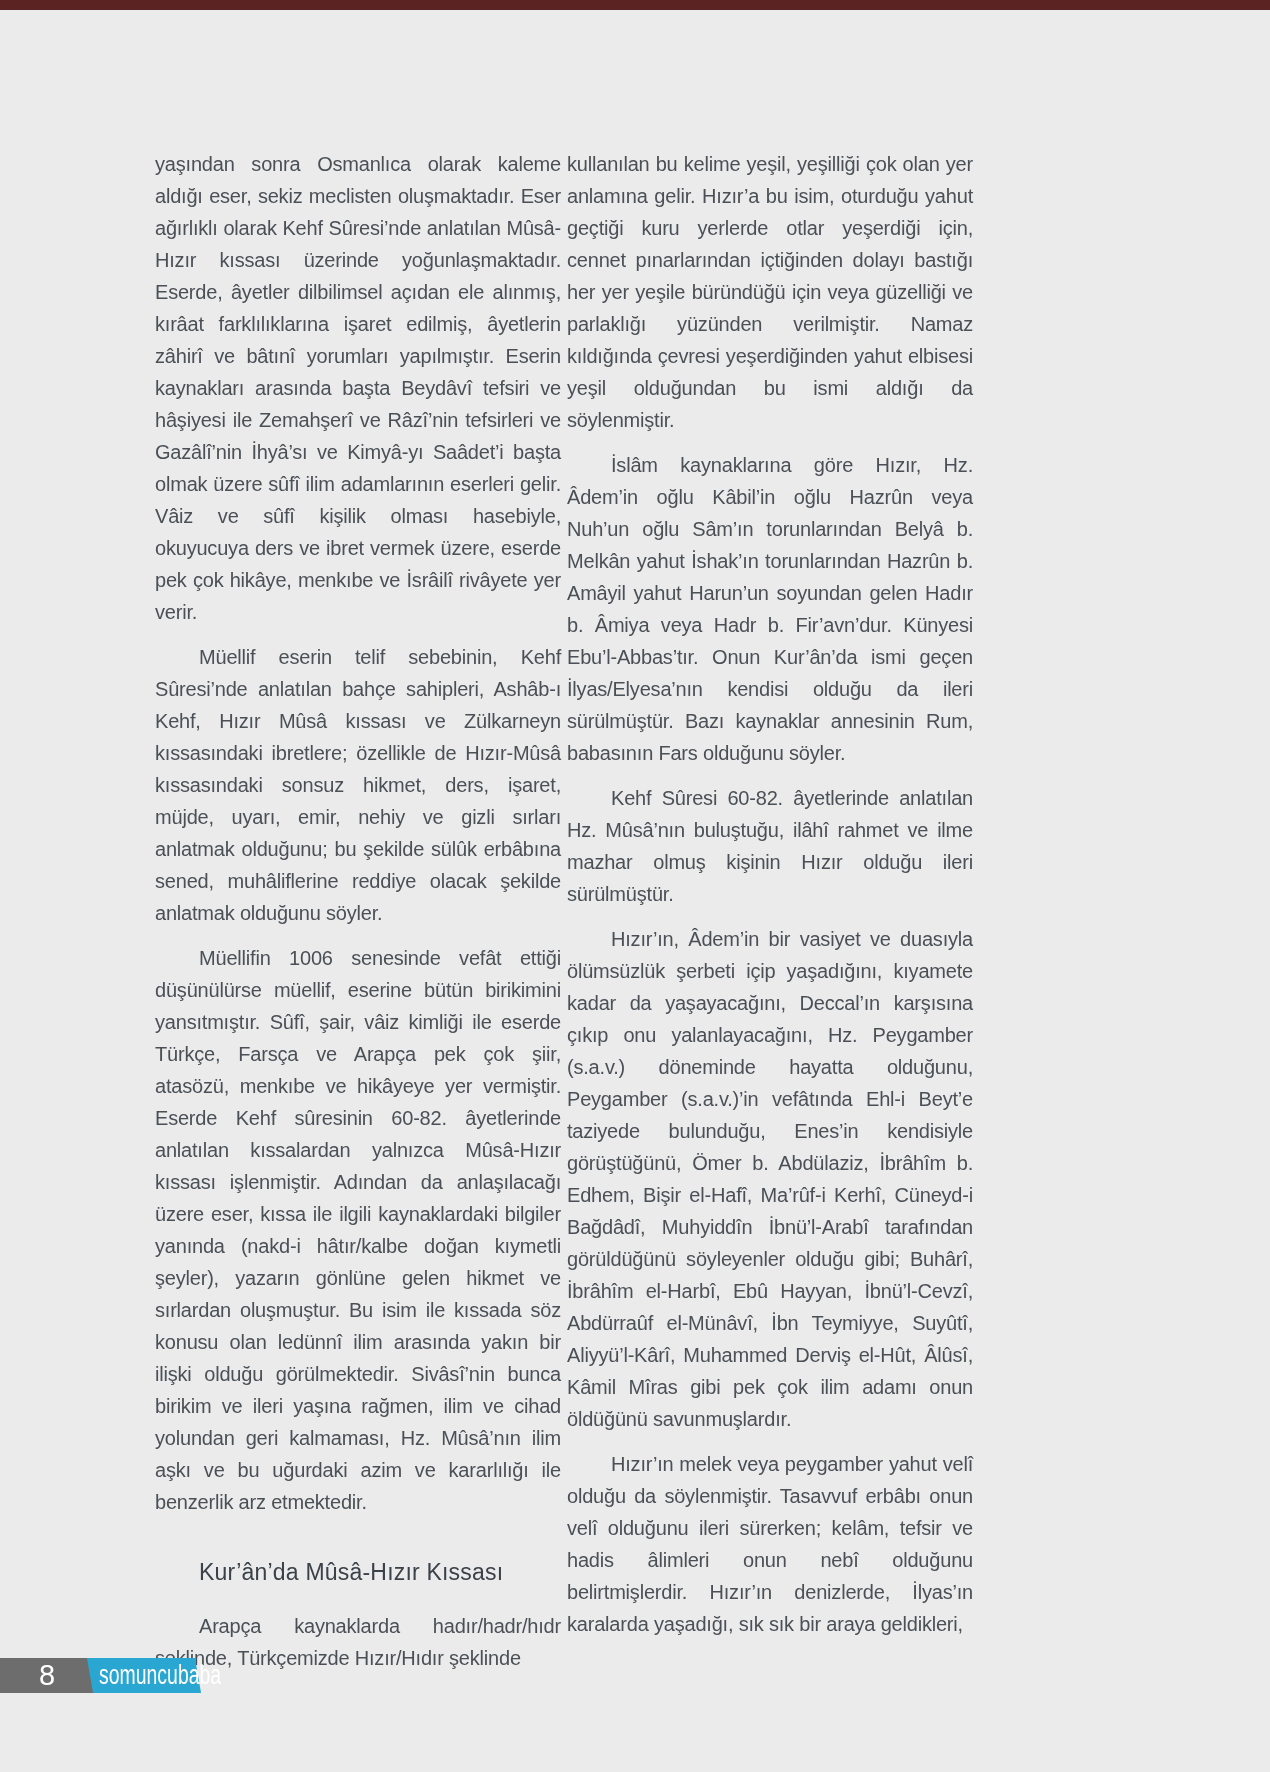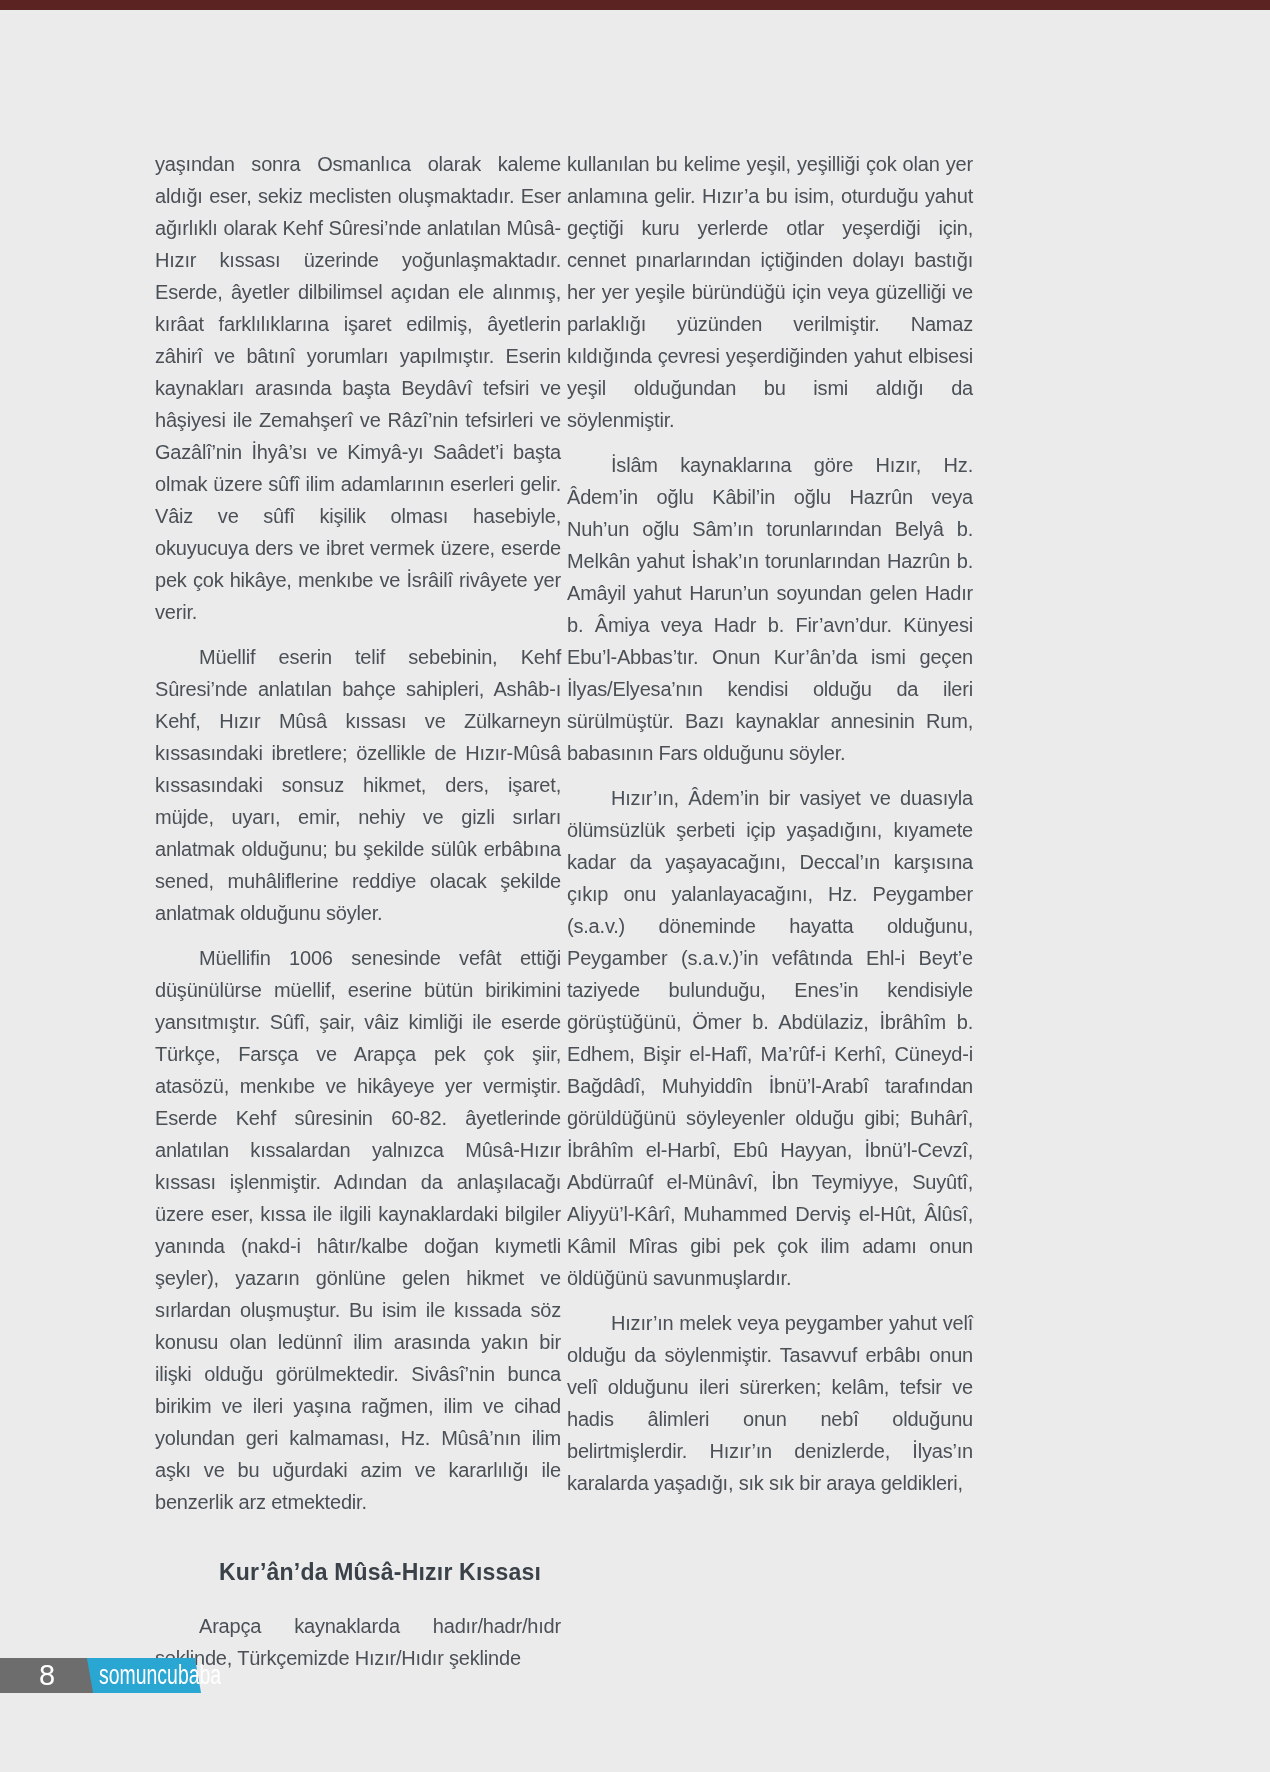--- a/index.html
+++ b/index.html
@@ -24,25 +24,25 @@
     letter-spacing:-0.2px;
     text-align:justify;
   }
   .col-left  { left:155px; }
   .col-right { left:567px; }
   .col p { margin:0 0 13px 0; }
   .indent { text-indent:44px; }
   .heading {
     margin:38px 0 22px 0;
     font-size:23px;
-    font-weight:bold;
+    font-weight:normal;
     color:#3a4148;
     text-indent:44px;
     letter-spacing:0.2px;
-    text-align:center;
+    text-align:left;
   }
   
   .foot-gray {
     position:absolute; left:-30px; top:1658px;
     width:124px; height:35px;
     background:#6d6d6d;
     transform:skewX(10deg);
   }
   .foot-blue {
     position:absolute; left:90px; top:1658px;
@@ -75,20 +75,21 @@
     <p class="body">yaşından sonra Osmanlıca olarak kaleme aldığı eser, sekiz meclisten oluşmaktadır. Eser ağırlıklı olarak Kehf Sûresi’nde anlatılan Mûsâ-Hızır kıssası üzerinde yoğunlaşmaktadır. Eserde, âyetler dilbilimsel açıdan ele alınmış, kırâat farklılıklarına işaret edilmiş, âyetlerin zâhirî ve bâtınî yorumları yapılmıştır. Eserin kaynakları arasında başta Beydâvî tefsiri ve hâşiyesi ile Zemahşerî ve Râzî’nin tefsirleri ve Gazâlî’nin İhyâ’sı ve Kimyâ-yı Saâdet’i başta olmak üzere sûfî ilim adamlarının eserleri gelir. Vâiz ve sûfî kişilik olması hasebiyle, okuyucuya ders ve ibret vermek üzere, eserde pek çok hikâye, menkıbe ve İsrâilî rivâyete yer verir.</p>
     <p class="body indent">Müellif eserin telif sebebinin, Kehf Sûresi’nde anlatılan bahçe sahipleri, Ashâb-ı Kehf, Hızır Mûsâ kıssası ve Zülkarneyn kıssasındaki ibretlere; özellikle de Hızır-Mûsâ kıssasındaki sonsuz hikmet, ders, işaret, müjde, uyarı, emir, nehiy ve gizli sırları anlatmak olduğunu; bu şekilde sülûk erbâbına sened, muhâliflerine reddiye olacak şekilde anlatmak olduğunu söyler.</p>
     <p class="body indent">Müellifin 1006 senesinde vefât ettiği düşünülürse müellif, eserine bütün birikimini yansıtmıştır. Sûfî, şair, vâiz kimliği ile eserde Türkçe, Farsça ve Arapça pek çok şiir, atasözü, menkıbe ve hikâyeye yer vermiştir. Eserde Kehf sûresinin 60-82. âyetlerinde anlatılan kıssalardan yalnızca Mûsâ-Hızır kıssası işlenmiştir. Adından da anlaşılacağı üzere eser, kıssa ile ilgili kaynaklardaki bilgiler yanında (nakd-i hâtır/kalbe doğan kıymetli şeyler), yazarın gönlüne gelen hikmet ve sırlardan oluşmuştur. Bu isim ile kıssada söz konusu olan ledünnî ilim arasında yakın bir ilişki olduğu görülmektedir. Sivâsî’nin bunca birikim ve ileri yaşına rağmen, ilim ve cihad yolundan geri kalmaması, Hz. Mûsâ’nın ilim aşkı ve bu uğurdaki azim ve kararlılığı ile benzerlik arz etmektedir.</p>
     <h2 class="heading">Kur’ân’da Mûsâ-Hızır Kıssası</h2>
     <p class="body indent">Arapça kaynaklarda hadır/hadr/hıdr şeklinde, Türkçemizde Hızır/Hıdır şeklinde</p>
   </div>
 
   <div class="col col-right">
     <p class="body">kullanılan bu kelime yeşil, yeşilliği çok olan yer anlamına gelir. Hızır’a bu isim, oturduğu yahut geçtiği kuru yerlerde otlar yeşerdiği için, cennet pınarlarından içtiğinden dolayı bastığı her yer yeşile büründüğü için veya güzelliği ve parlaklığı yüzünden verilmiştir. Namaz kıldığında çevresi yeşerdiğinden yahut elbisesi yeşil olduğundan bu ismi aldığı da söylenmiştir.</p>
     <p class="body indent">İslâm kaynaklarına göre Hızır, Hz. Âdem’in oğlu Kâbil’in oğlu Hazrûn veya Nuh’un oğlu Sâm’ın torunlarından Belyâ b. Melkân yahut İshak’ın torunlarından Hazrûn b. Amâyil yahut Harun’un soyundan gelen Hadır b. Âmiya veya Hadr b. Fir’avn’dur. Künyesi Ebu’l-Abbas’tır. Onun Kur’ân’da ismi geçen İlyas/Elyesa’nın kendisi olduğu da ileri sürülmüştür. Bazı kaynaklar annesinin Rum, babasının Fars olduğunu söyler.</p>
+    <p class="body indent">Kehf Sûresi 60-82. âyetlerinde anlatılan Hz. Mûsâ’nın buluştuğu, ilâhî rahmet ve ilme mazhar olmuş kişinin Hızır olduğu ileri sürülmüştür.</p>
     <p class="body indent">Hızır’ın, Âdem’in bir vasiyet ve duasıyla ölümsüzlük şerbeti içip yaşadığını, kıyamete kadar da yaşayacağını, Deccal’ın karşısına çıkıp onu yalanlayacağını, Hz. Peygamber (s.a.v.) döneminde hayatta olduğunu, Peygamber (s.a.v.)’in vefâtında Ehl-i Beyt’e taziyede bulunduğu, Enes’in kendisiyle görüştüğünü, Ömer b. Abdülaziz, İbrâhîm b. Edhem, Bişir el-Hafî, Ma’rûf-i Kerhî, Cüneyd-i Bağdâdî, Muhyiddîn İbnü’l-Arabî tarafından görüldüğünü söyleyenler olduğu gibi; Buhârî, İbrâhîm el-Harbî, Ebû Hayyan, İbnü’l-Cevzî, Abdürraûf el-Münâvî, İbn Teymiyye, Suyûtî, Aliyyü’l-Kârî, Muhammed Derviş el-Hût, Âlûsî, Kâmil Mîras gibi pek çok ilim adamı onun öldüğünü savunmuşlardır.</p>
     <p class="body indent">Hızır’ın melek veya peygamber yahut velî olduğu da söylenmiştir. Tasavvuf erbâbı onun velî olduğunu ileri sürerken; kelâm, tefsir ve hadis âlimleri onun nebî olduğunu belirtmişlerdir. Hızır’ın denizlerde, İlyas’ın karalarda yaşadığı, sık sık bir araya geldikleri,</p>
   </div>
 
   <div>
     <div class="foot-gray"></div>
     <div class="foot-blue"></div>
     <div class="foot-num">8</div>
     <div class="foot-logo">somuncubaba</div>
   </div>

